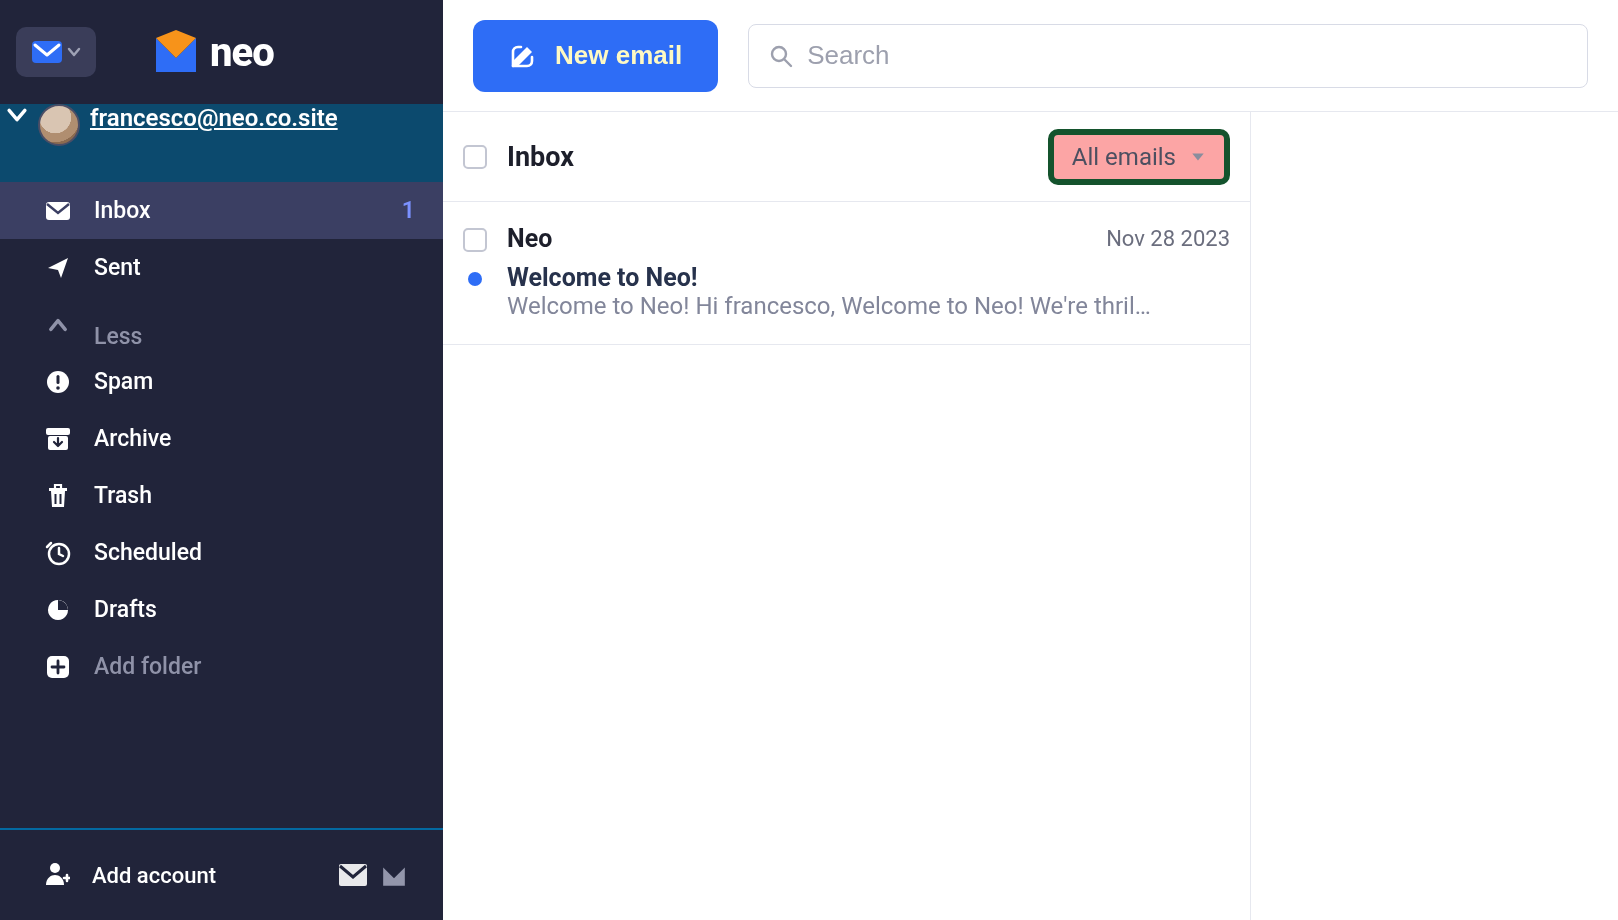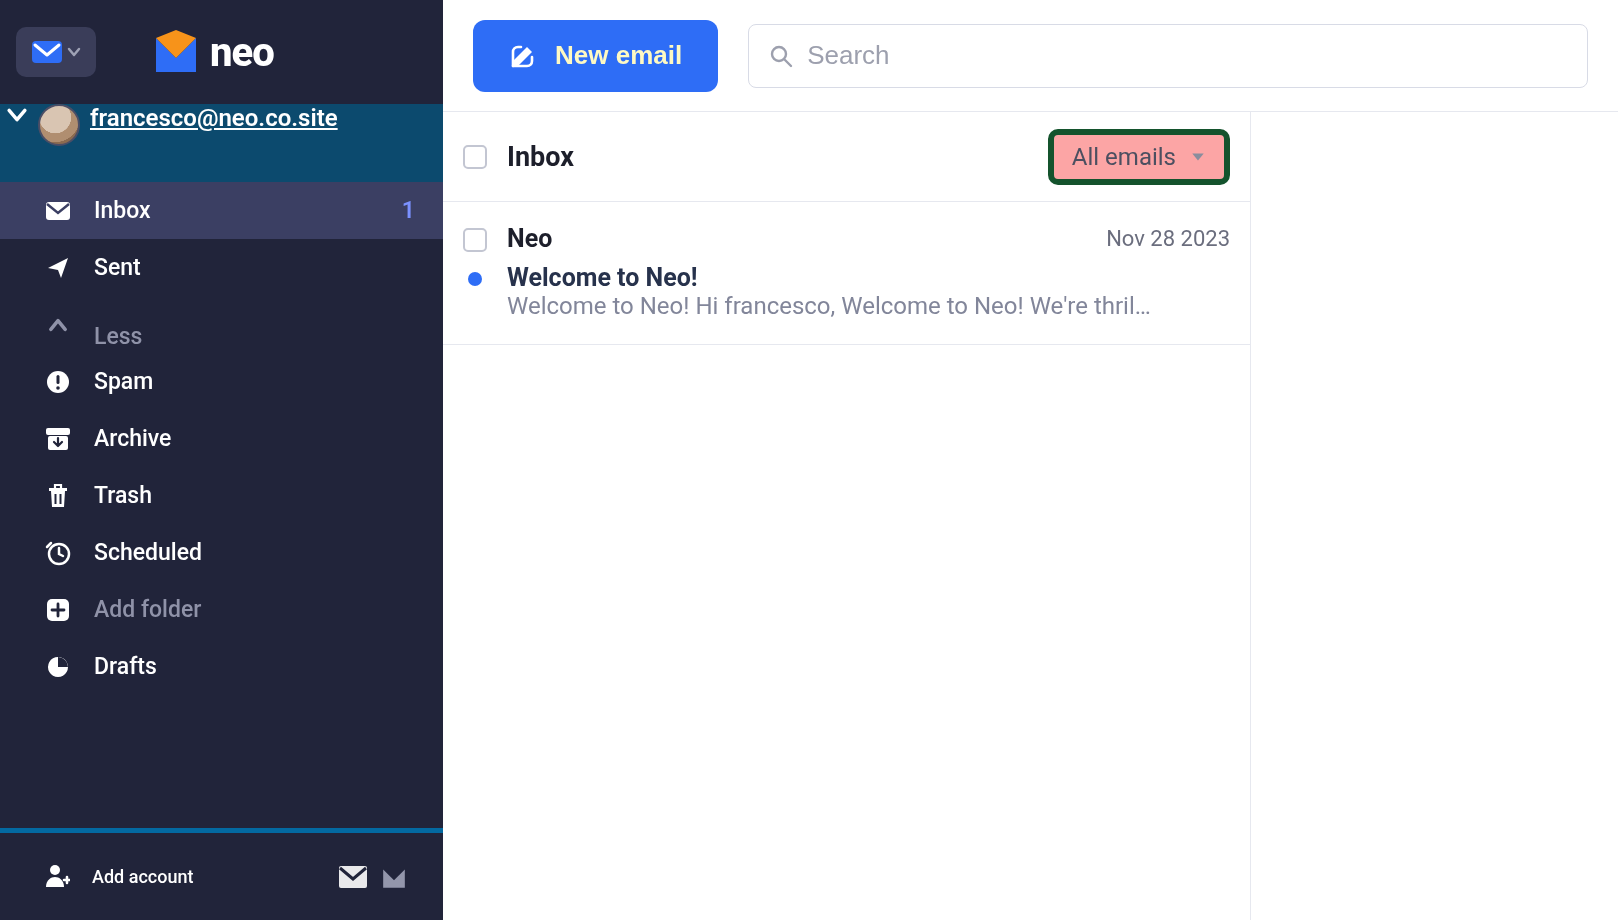--- a/index.html
+++ b/index.html
@@ -107,27 +107,27 @@
     width: 28px;
     display:flex;
     justify-content:center;
   }
   .nav-item.dim .label { color: #8f92a8; margin-top: 24px; }
   .nav-item.dim { font-weight:500; }
   .add-folder .label { color: #8f92a8; }
   .add-folder .ico svg rect { fill:#fff; }
 
   .sidebar-footer {
-    border-top: 5px solid #0369a1;
+    border-top: 2px solid #0369a1;
     height: 92px;
     display: flex;
     align-items: center;
     padding: 0 36px 0 44px;
     gap: 22px;
-    font-size: 18px;
+    font-size: 22px;
     font-weight: 500;
     cursor: pointer;
   }
   .sidebar-footer .addacct-label { flex:1; }
   .sidebar-footer .mini-icons { display:flex; gap:14px; align-items:center; }
   .sidebar-footer .mini-icons svg { opacity:0.9; }
 
   
   .main {
     flex:1;
@@ -371,37 +371,37 @@
     <div class="nav-item">
       <span class="ico">
         <svg width="26" height="26" viewBox="0 0 26 26">
             <circle cx="14" cy="14" r="10" fill="none" stroke="#fff" stroke-width="2.5"></circle>
             <path d="M14 8 L14 14 L18 16" stroke="#fff" stroke-width="2.5" fill="none" stroke-linecap="round"></path>
             <path d="M6 3 L2 7" stroke="#fff" stroke-width="2.5" stroke-linecap="round"></path>
           </svg>
       </span>
       <span class="label">Scheduled</span>
     </div>
+    <div class="nav-item">
+      <span class="ico">
+        <svg width="24" height="24" viewBox="0 0 24 24">
+            <path d="M12 2 A10 10 0 1 1 11.99 2 Z" fill="#fff"></path>
+            <path d="M12 2 A10 10 0 0 1 22 12 L12 12 Z" fill="#21243a"></path>
+          </svg>
+      </span>
+      <span class="label">Drafts</span>
+    </div>
     <div class="nav-item add-folder">
       <span class="ico">
         <svg width="24" height="24" viewBox="0 0 24 24">
             <rect x="1" y="1" width="22" height="22" rx="5" fill="#fff"></rect>
             <path d="M12 6 L12 18 M6 12 L18 12" stroke="#21243a" stroke-width="2.8" stroke-linecap="round"></path>
           </svg>
       </span>
       <span class="label">Add folder</span>
-    </div>
-    <div class="nav-item">
-      <span class="ico">
-        <svg width="24" height="24" viewBox="0 0 24 24">
-            <path d="M12 2 A10 10 0 1 1 11.99 2 Z" fill="#fff"></path>
-            <path d="M12 2 A10 10 0 0 1 22 12 L12 12 Z" fill="#21243a"></path>
-          </svg>
-      </span>
-      <span class="label">Drafts</span>
     </div>
   </div>
 
   <div class="sidebar-footer">
     <span class="ico">
       <svg width="26" height="26" viewBox="0 0 26 26">
           <circle cx="11" cy="8" r="5" fill="#fff"></circle>
           <path d="M2 25 C2 18 7 15 11 15 C15 15 20 18 20 25 Z" fill="#fff"></path>
           <path d="M20 18 L26 18 M23 15 L23 21" stroke="#fff" stroke-width="2.6" stroke-linecap="round"></path>
         </svg>

